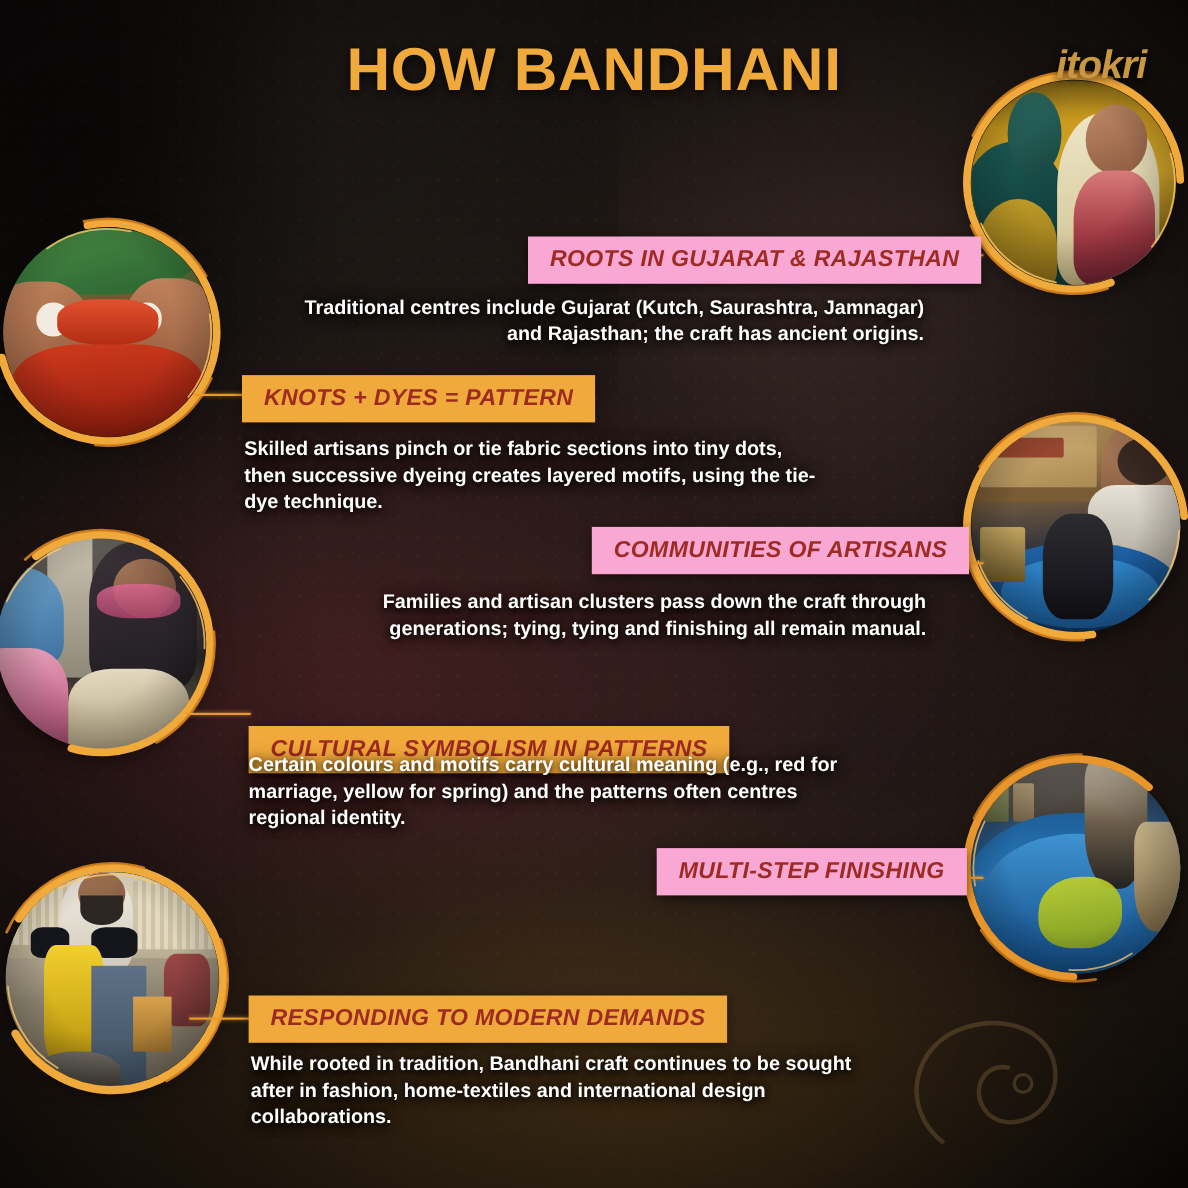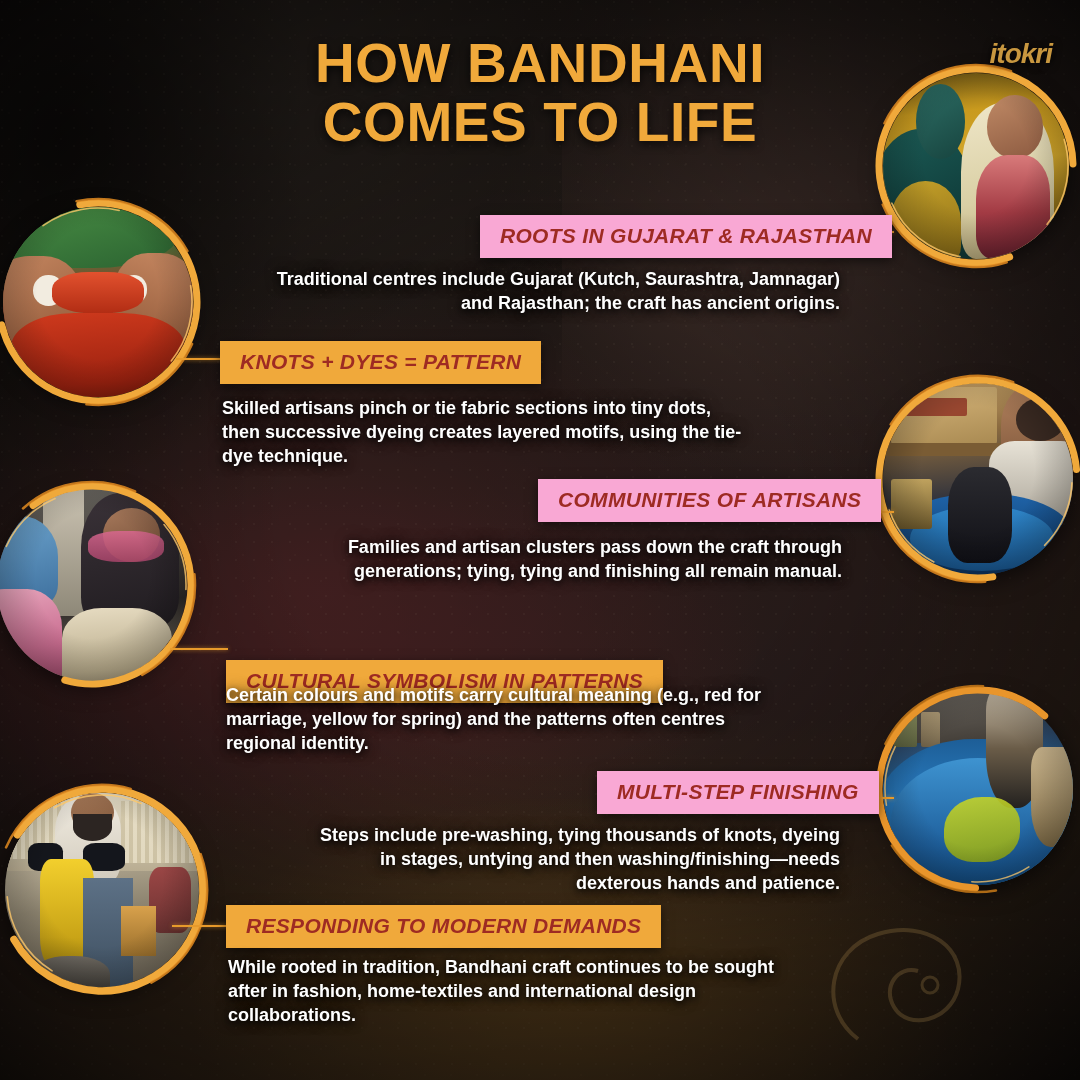--- a/index.html
+++ b/index.html
@@ -62,22 +62,22 @@
     position:absolute; left:0; right:0; top:34px; text-align:center; z-index:30;
   }
   .title-line{
     font-size:55px; font-weight:bold; letter-spacing:.6px;
     color:#F0A93B; line-height:1.08;
     text-shadow:0 3px 10px rgba(0,0,0,.75);
   }
 
   
   .logo{
-    position:absolute; right:28px; top:38px; z-index:40;
-    font-size:28px; font-weight:bold; letter-spacing:-1px;
+    position:absolute; right:38px; top:38px; z-index:40;
+    font-size:36px; font-weight:bold; letter-spacing:-1px;
     color:#C8973F; font-style:italic;
     text-shadow:0 2px 8px rgba(0,0,0,.85);
   }
 
   
   .photo{
     position:absolute; z-index:20; border-radius:50%;
   }
   .photo .disc{
     position:absolute; inset:11px; border-radius:50%; overflow:hidden;
@@ -131,21 +131,20 @@
 
   <svg class="bg-swirl" viewBox="0 0 260 180">
     <path d="M60 150 C20 120 30 60 80 45 C130 30 170 60 160 100 C152 132 110 142 96 118 C84 98 100 76 120 82" fill="none" stroke="#c8a05a" stroke-width="4"></path>
     <circle cx="132" cy="96" r="8" fill="none" stroke="#c8a05a" stroke-width="3"></circle>
   </svg>
 
   <div class="logo">itokri</div>
 
   <div class="title-block">
     <div class="title-line">HOW BANDHANI</div>
-    <div class="title-line">COMES TO LIFE</div>
   </div>
 
   <div class="photo" style="left:872px; top:62px; width:208px; height:208px;">
     <div class="disc">
       <div class="scene" style="background:linear-gradient(175deg,#6b5414 0%,#c99a1e 22%,#d3a72b 48%,#8c6c18 78%,#4a3a12 100%);">
         <div class="sc-layer" style="left:-6%; top:30%; width:54%; height:76%; border-radius:48% 48% 12% 12%; background:linear-gradient(150deg,#1d5e58,#0f3b39 70%);"></div>
         <div class="sc-layer" style="left:4%; top:58%; width:38%; height:44%; border-radius:50% 50% 20% 20%; background:linear-gradient(160deg,#c6a22a,#8a6c16);"></div>
         <div class="sc-layer" style="left:42%; top:16%; width:50%; height:84%; border-radius:44% 44% 16% 16%; background:linear-gradient(170deg,#efe6c8,#d9cfa4 60%,#b8a878);"></div>
         <div class="sc-layer" style="left:56%; top:12%; width:30%; height:34%; border-radius:50%; background:linear-gradient(160deg,#c08a66,#8c5a40);"></div>
         <div class="sc-layer" style="left:50%; top:44%; width:40%; height:56%; border-radius:42% 36% 20% 22%; background:linear-gradient(180deg,#d87a7a,#a33b44 55%,#6d2230);"></div>
@@ -283,18 +282,17 @@
   <div class="band amber" style="left:220px; top:341px;">KNOTS + DYES = PATTERN</div>
   <div class="body-text ta-left" style="left:222px; top:397px; width:530px;">Skilled artisans pinch or tie fabric sections into tiny dots, then successive dyeing creates layered motifs, using the tie-dye technique.</div>
 
   <div class="band cream" style="left:538px; top:479px;">COMMUNITIES OF ARTISANS</div>
   <div class="body-text ta-right" style="left:240px; top:536px; width:602px;">Families and artisan clusters pass down the craft through generations; tying, tying and finishing all remain manual.</div>
 
   <div class="band amber" style="left:226px; top:660px;">CULTURAL SYMBOLISM IN PATTERNS</div>
   <div class="body-text ta-left" style="left:226px; top:684px; width:550px;">Certain colours and motifs carry cultural meaning (e.g., red for marriage, yellow for spring) and the patterns often centres regional identity.</div>
 
   <div class="band cream" style="left:597px; top:771px;">MULTI-STEP FINISHING</div>
-  <div class="body-text ta-right" style="left:300px; top:824px; width:540px;">Steps include pre-washing, tying thousands of knots, dyeing in stages, untying and then washing/finishing—needs dexterous hands and patience.</div>
 
   <div class="band amber" style="left:226px; top:905px;">RESPONDING TO MODERN DEMANDS</div>
   <div class="body-text ta-left" style="left:228px; top:956px; width:560px;">While rooted in tradition, Bandhani craft continues to be sought after in fashion, home-textiles and international design collaborations.</div>
 
 </div>
 
 </body></html>

